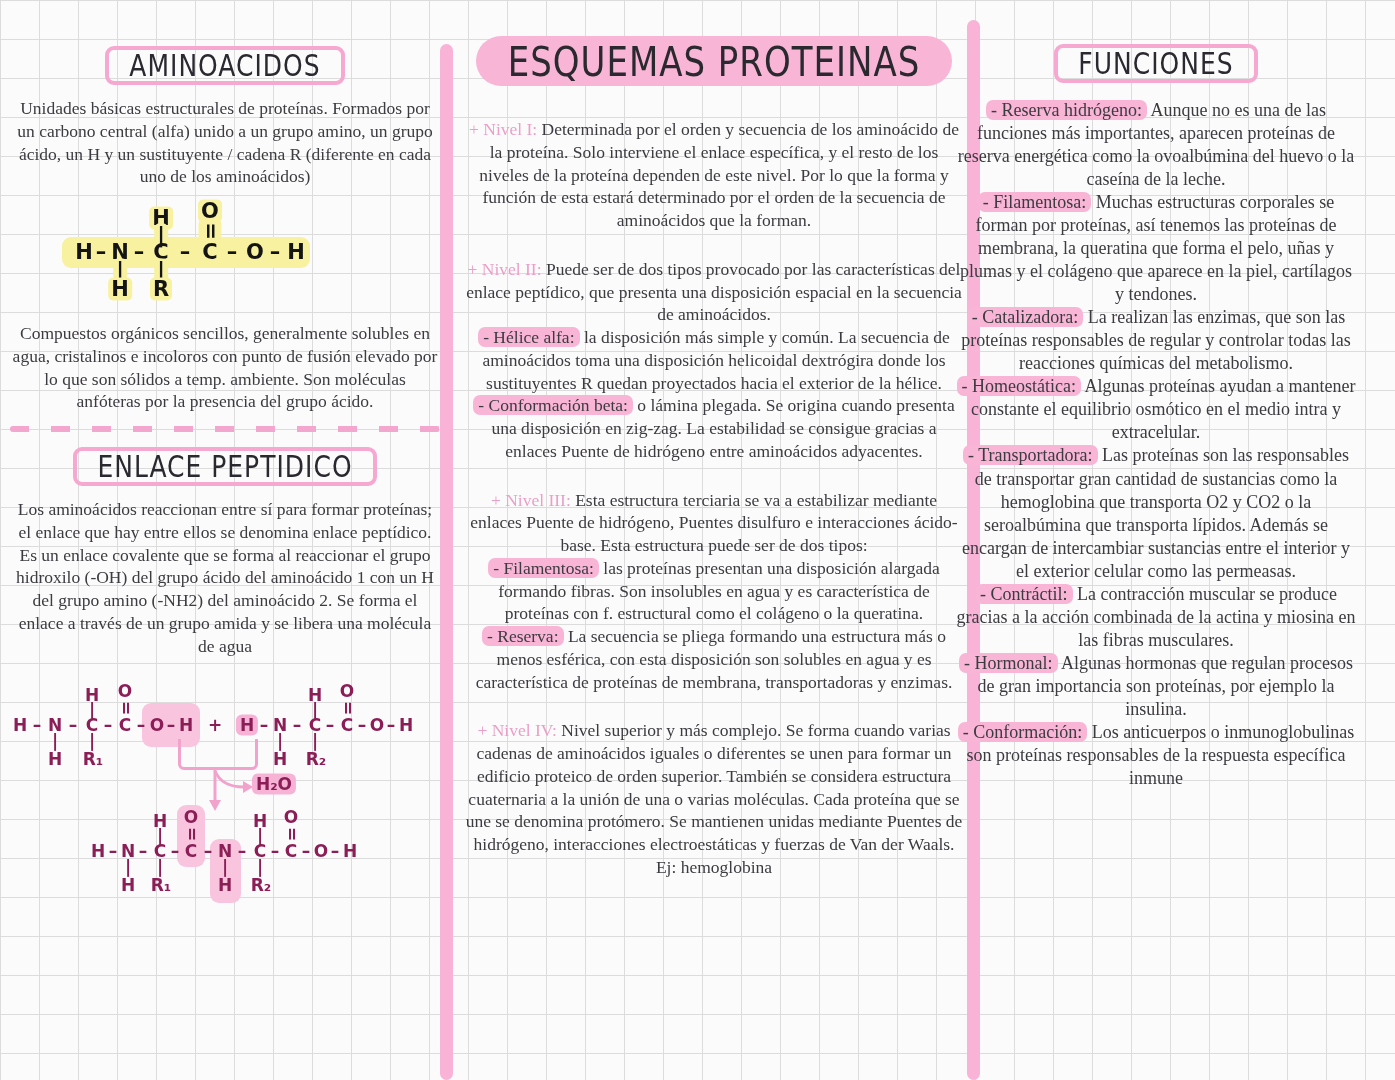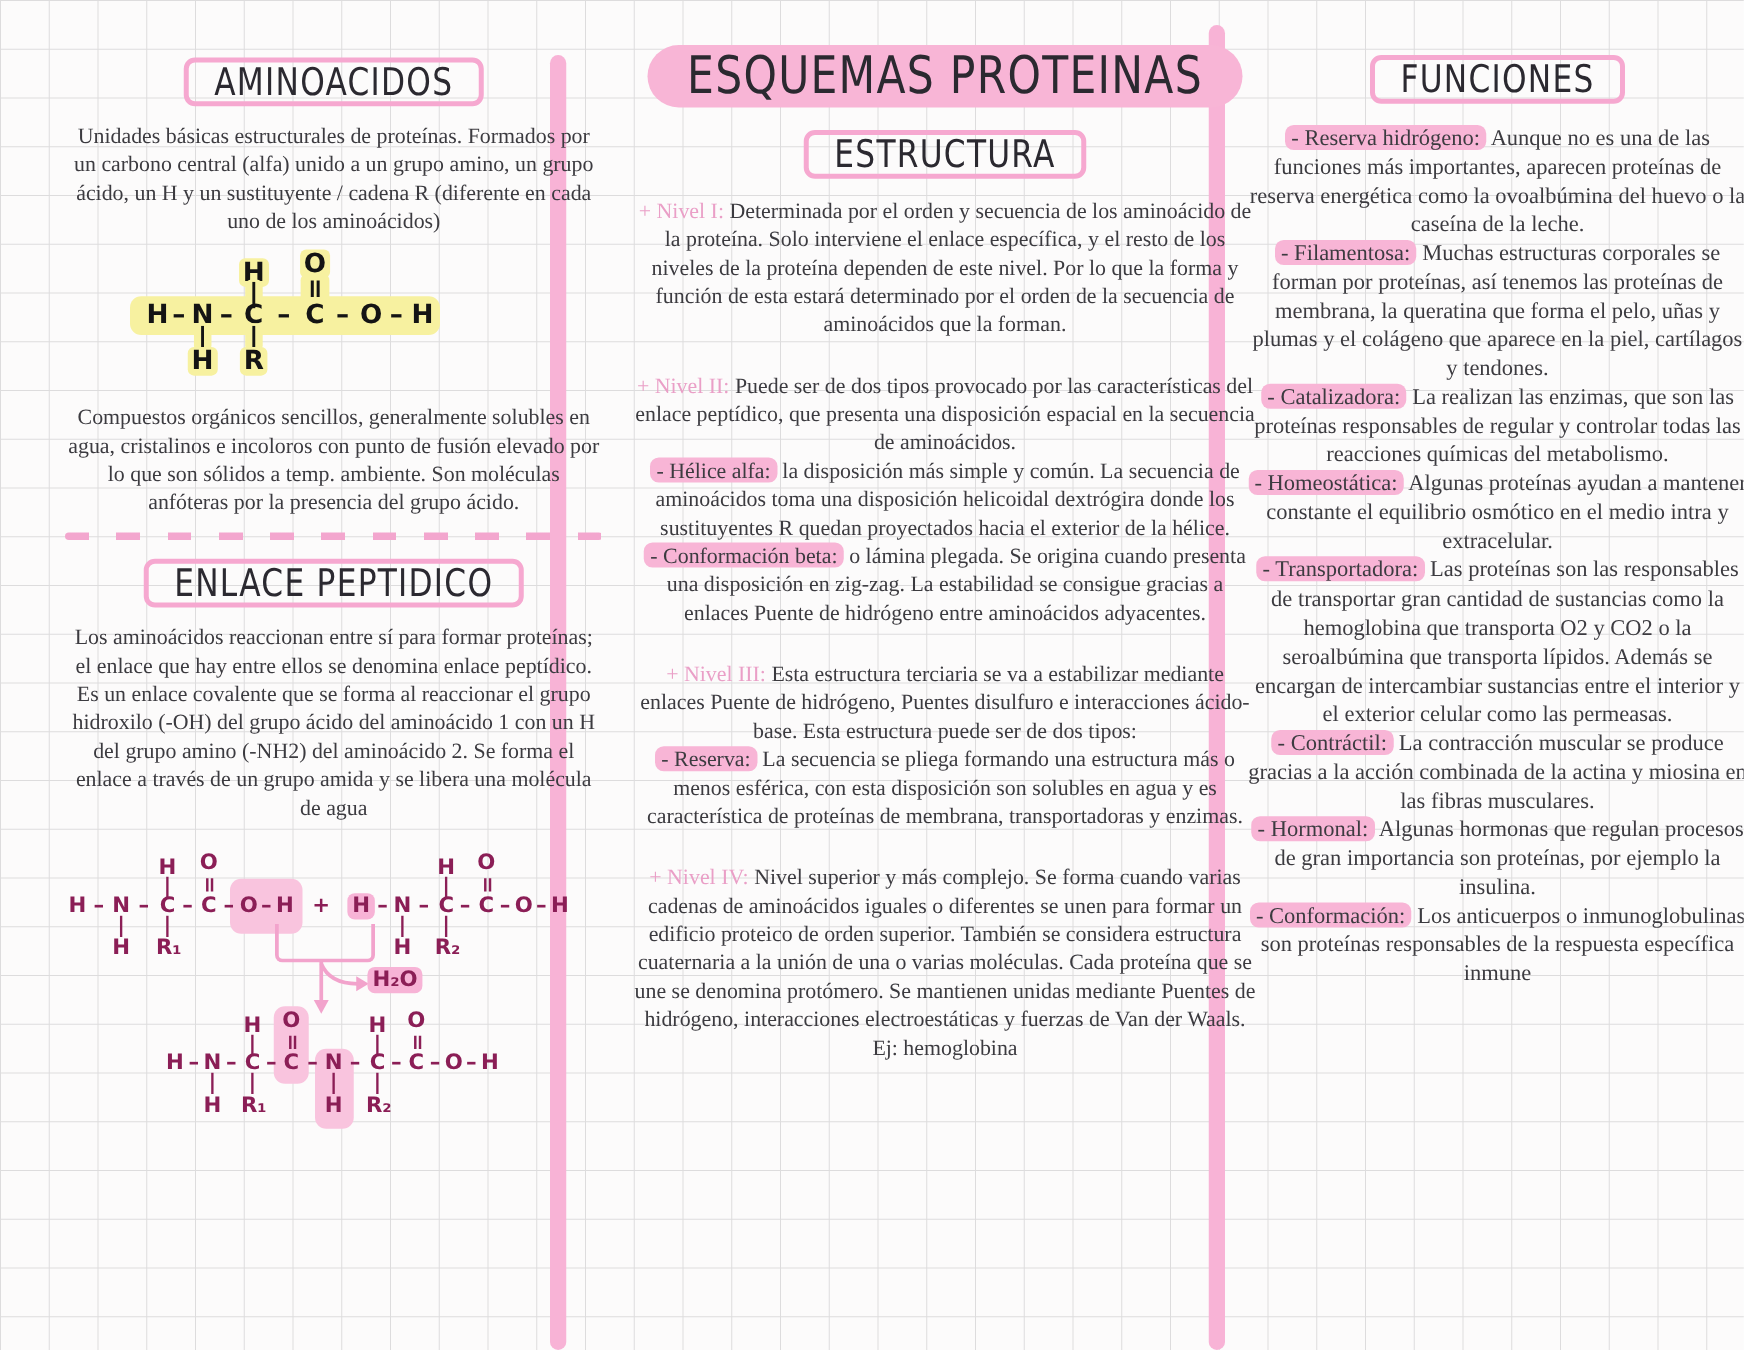--- a/index.html
+++ b/index.html
@@ -1,21 +1,21 @@
 <!DOCTYPE html>
 <html><head>
 <meta charset="utf-8">
 <style>
   html,body{margin:0;padding:0;}
   #page{position:relative;width:1395px;height:1080px;overflow:hidden;
     background-color:#fcfbfb;
     background-image:linear-gradient(#dddcdd 1px,transparent 1px),linear-gradient(90deg,#dddcdd 1px,transparent 1px);
     background-size:39px 39px;
     font-family:"Liberation Serif",serif;color:#3c3b40;}
-  .col{position:absolute;margin-left:42px;}
+  .col{position:absolute;}
   #col1{left:10px;top:46px;width:430px;}
   #col2{left:464px;top:36px;width:500px;}
   #col3{left:956px;top:44px;width:400px;}
   p.body{margin:0;text-align:center;font-size:17.5px;line-height:1.3;}
   #col3 p.body{font-size:18px;line-height:1.28;}
   .tbox{display:table;margin:0 auto;border:4px solid #f6a8d0;border-radius:9px;padding:1px 20px;}
   .tt{display:inline-block;transform:scaleY(1.22);font-family:"DejaVu Sans",sans-serif;
       font-size:25px;letter-spacing:1px;color:#2b2930;white-space:nowrap;}
   .pill{display:table;margin:0 auto;background:#f8b5d6;border-radius:28px;padding:5px 32px;}
   .pill .tt{font-size:34px;}
@@ -180,34 +180,32 @@
         <span class="tok" style="left: 215px; top: 202px;">H</span>
         <span class="tok" style="left: 251px; top: 202px;">R₂</span>
       </div>
   </div>
 
   <div class="col" id="col2">
     <div class="pill">
       <span class="tt">ESQUEMAS PROTEINAS</span>
     </div>
     <div style="height:18px"></div>
-    <div class="tbox">
-      <span class="tt">ESTRUCTURA</span>
-    </div>
     <div style="height:14px"></div>
 
     <p class="body"><span class="nv">+ Nivel I:</span> <span>Determinada por el orden y secuencia de los aminoácido de la proteína. Solo interviene el enlace específica, y el resto de los niveles de la proteína dependen de este nivel. Por lo que la forma y función de esta estará determinado por el orden de la secuencia de aminoácidos que la forman.</span></p>
     <div class="gap"></div>
 
     <p class="body"><span class="nv">+ Nivel II:</span> <span>Puede ser de dos tipos provocado por las características del enlace peptídico, que presenta una disposición espacial en la secuencia de aminoácidos.</span></p>
     <p class="body"><span class="kw">- Hélice alfa:</span> <span>la disposición más simple y común. La secuencia de aminoácidos toma una disposición helicoidal dextrógira donde los sustituyentes R quedan proyectados hacia el exterior de la hélice.</span></p>
     <p class="body"><span class="kw">- Conformación beta:</span> <span>o lámina plegada. Se origina cuando presenta una disposición en zig-zag. La estabilidad se consigue gracias a enlaces Puente de hidrógeno entre aminoácidos adyacentes.</span></p>
     <div class="gap"></div>
 
     <p class="body"><span class="nv">+ Nivel III:</span> <span>Esta estructura terciaria se va a estabilizar mediante enlaces Puente de hidrógeno, Puentes disulfuro e interacciones ácido-base. Esta estructura puede ser de dos tipos:</span></p>
+    <p class="body"><span class="kw">- Filamentosa:</span> <span>las proteínas presentan una disposición alargada formando fibras. Son insolubles en agua y es característica de proteínas con f. estructural como el colágeno o la queratina.</span></p>
     <p class="body"><span class="kw">- Reserva:</span> <span>La secuencia se pliega formando una estructura más o menos esférica, con esta disposición son solubles en agua y es característica de proteínas de membrana, transportadoras y enzimas.</span></p>
     <div class="gap"></div>
 
     <p class="body"><span class="nv">+ Nivel IV:</span> <span>Nivel superior y más complejo. Se forma cuando varias cadenas de aminoácidos iguales o diferentes se unen para formar un edificio proteico de orden superior. También se considera estructura cuaternaria a la unión de una o varias moléculas. Cada proteína que se une se denomina protómero. Se mantienen unidas mediante Puentes de hidrógeno, interacciones electroestáticas y fuerzas de Van der Waals. Ej: hemoglobina</span></p>
   </div>
 
   <div class="col" id="col3">
     <div class="tbox">
       <span class="tt">FUNCIONES</span>
     </div>

